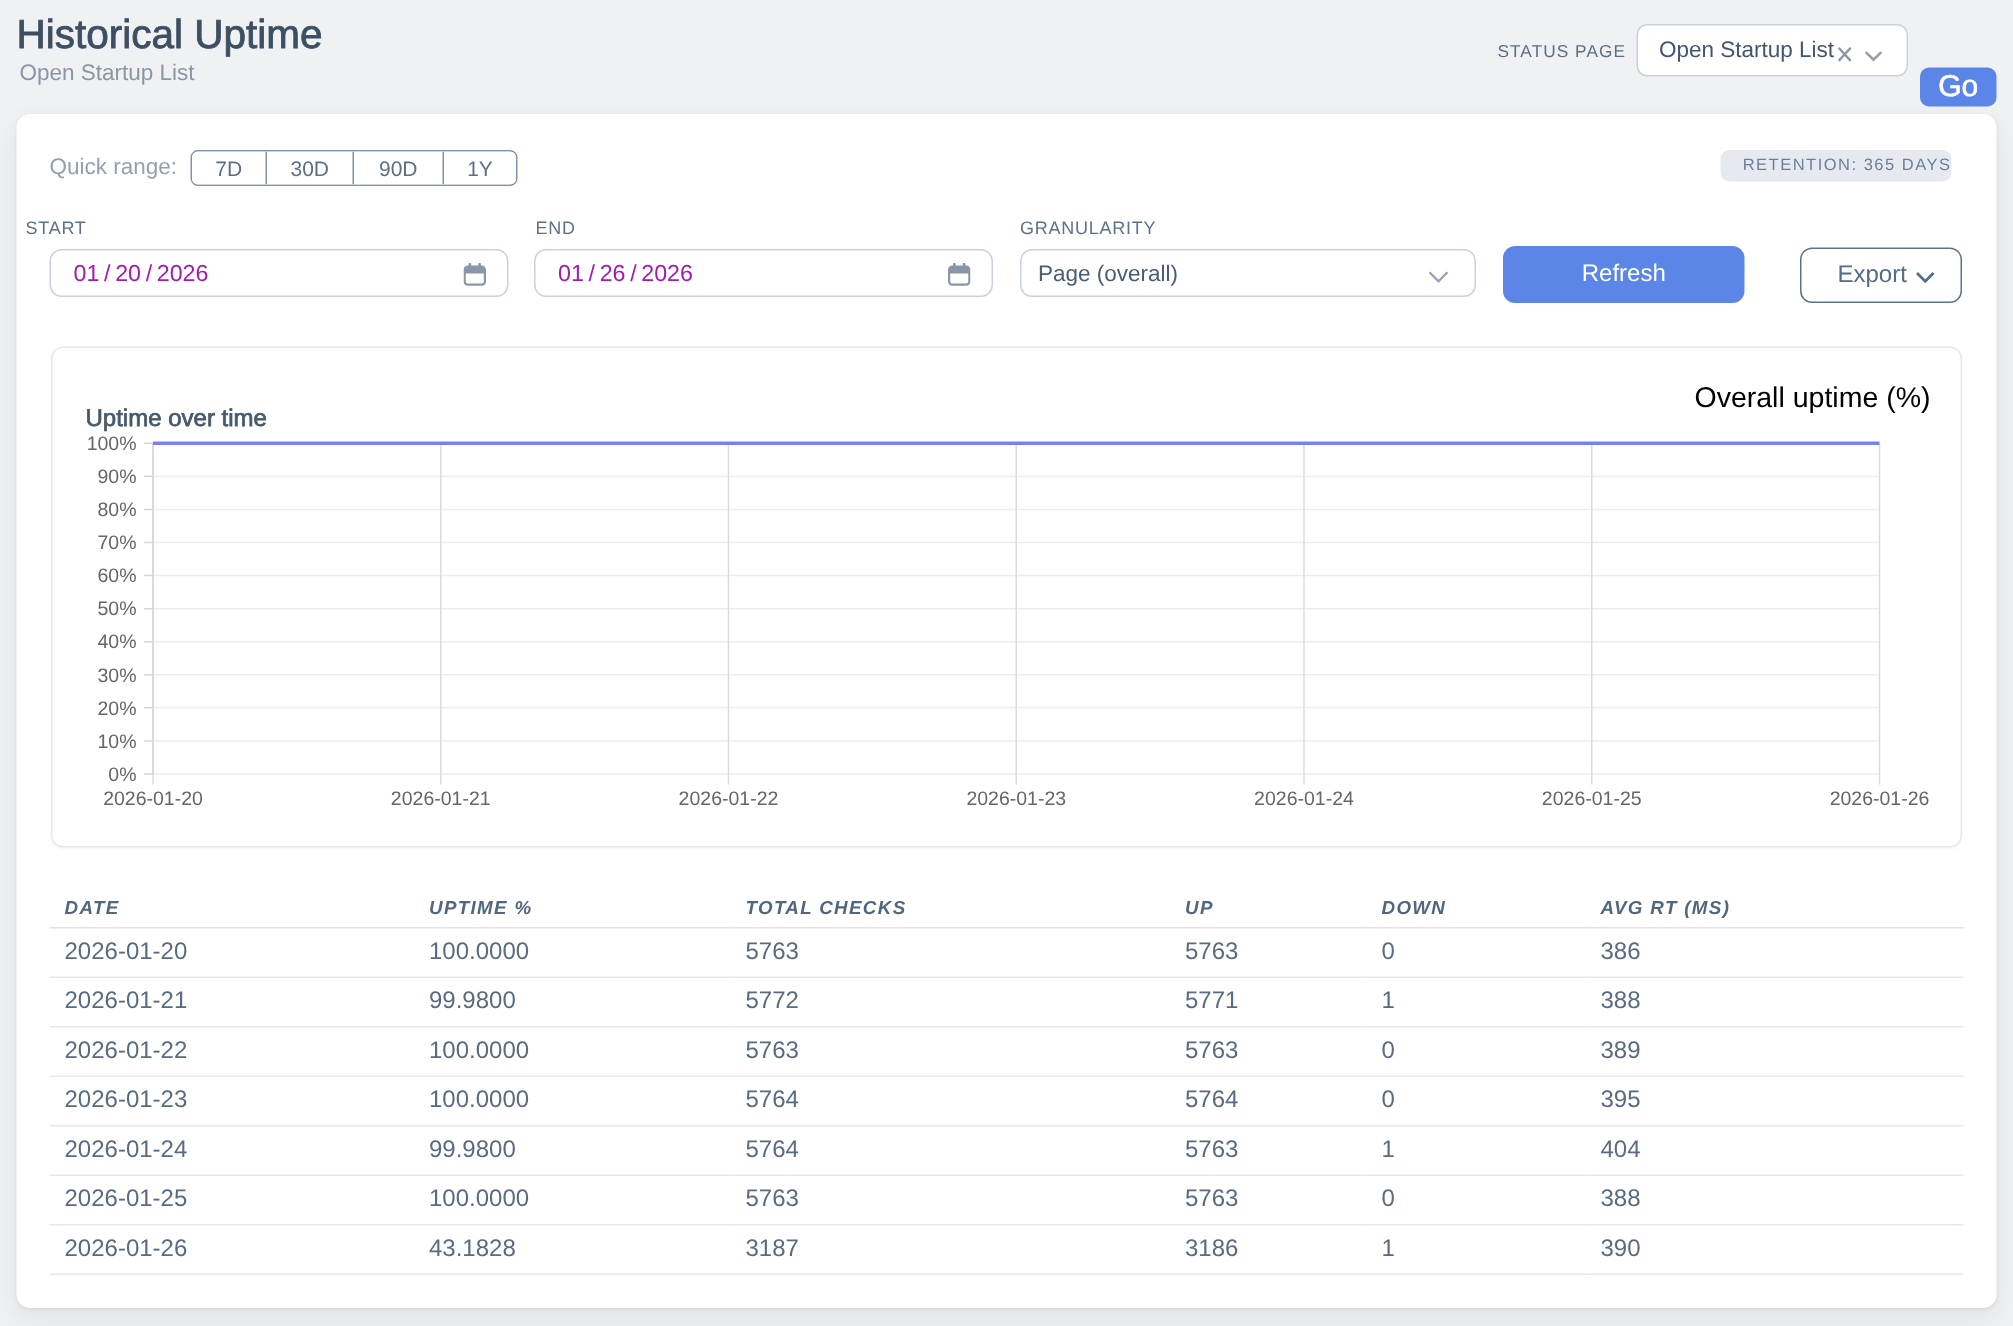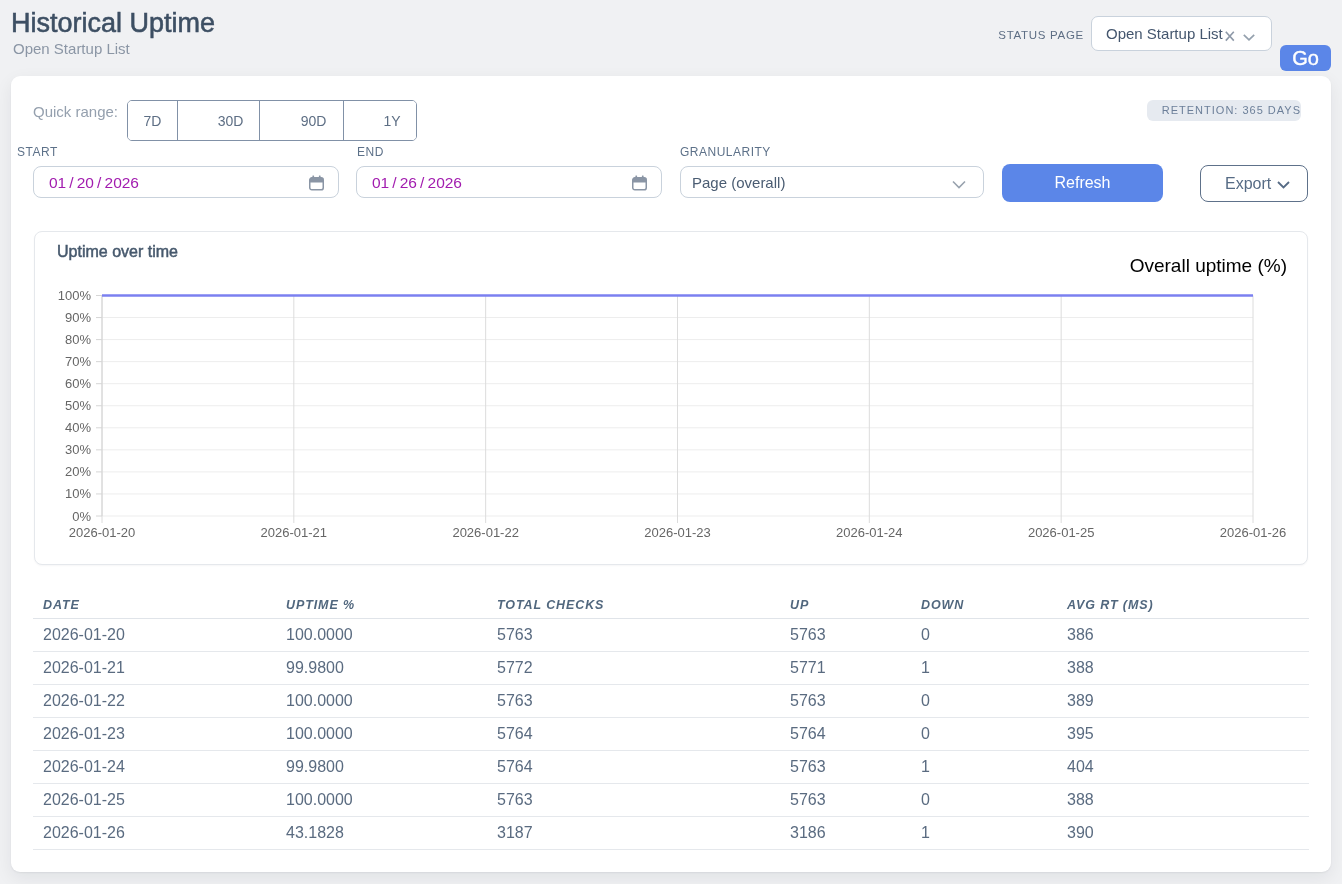--- a/index.html
+++ b/index.html
@@ -8,34 +8,34 @@
 
 .title { left:11px; top:8px; font-size:27px; font-weight:400; color:#3d4f63; -webkit-text-stroke:0.55px #3d4f63; }
 .subtitle { left:13px; top:40px; font-size:15px; color:#8b96a5; }
 .sp-label { right:258px; top:29px; font-size:11.5px; color:#5d6e84; letter-spacing:0.7px; white-space:nowrap; }
 .sp-select { left:1091px; top:16px; width:181px; height:35px; background:#fff; border:1px solid #c9d2dc; border-radius:7px; }
 .sp-text { left:14px; top:8px; font-size:15px; color:#44566e; }
 .go-btn { left:1280px; top:21px; width:51px; height:26px; background:#5b86e8; border-radius:6px; color:#fff; font-size:20px; text-align:center; line-height:26px;margin-top:24px; }
 
 .card { left:11px; top:76px; width:1320px; height:796px; background:#fff; border-radius:9px; box-shadow:0 1px 2px rgba(16,24,40,.06), 0 6px 18px rgba(16,24,40,.07); }
 .qr-label { left:33px; top:101px; font-size:15px; color:#95a0ae; line-height:22px; }
-.btn-group { left:127px; top:100px; height:41px; display:flex; border:1px solid #8191a7; border-radius:5px; overflow:hidden; background:#fff;gap:24px; }
+.btn-group { left:127px; top:100px; height:24px; display:flex; border:1px solid #8191a7; border-radius:5px; overflow:hidden; background:#fff; }
 .btn-group button { border:none; background:#fff; font-family:"Liberation Sans",sans-serif; font-size:14px; color:#5d6e84; border-right:1px solid #8191a7; padding:0; }
 .btn-group button:last-child { border-right:none; }
 .badge { left:1147px; top:100px; width:154px; height:21px; background:#e6eaf0; border-radius:6px; color:#6c7f99; font-size:11px; letter-spacing:1px; text-align:right; line-height:21px; }
 .f-label { top:145px; font-size:12px; color:#5d7189; letter-spacing:0.5px; }
 .f-input { top:166px; height:32px; background:#fff; border:1px solid #c9d2dc; border-radius:8px; font-size:15px; color:#42526b; }
 .date-text { left:15px; top:7px; font-size:15.5px; color:#a21caf; }
 .cal-icon { top:8px; }
 .gran-chev, .exp-chev, .sel-chev { stroke:#98a2ae; stroke-width:1.6; fill:none; }
 .refresh { left:1002px; top:164px; width:161px; height:38px; background:#5b86e8; border-radius:8px; color:#fff; font-size:16px; text-align:center; line-height:38px; }
 .export { left:1200px; top:165px; width:108px; height:37px; background:#fff; border:1px solid #5e718a; border-radius:8px; color:#566b85; font-size:16px;padding-left:44px; }
 
 .chart-card { left:34px; top:231px; width:1274px; height:334px; background:#fff; border:1px solid #e5e8ec; border-radius:8px; box-shadow:0 1px 2px rgba(16,24,40,.04); }
-.chart-title { left:22px; top:11px; font-size:16px; font-weight:400; color:#47596d; -webkit-text-stroke:0.5px #47596d; }
+.chart-title { left:22px; top:39px; font-size:16px; font-weight:400; color:#47596d; -webkit-text-stroke:0.5px #47596d; }
 .chart-right { right:20px; top:22.5px; font-size:19px; color:#000000; }
 
 .tablewrap { left:33px; top:590px; width:1276px; }
 table { border-collapse:collapse; width:1276px; table-layout:fixed; }
 th { font-size:12.5px; color:#51677e; letter-spacing:0.9px; text-align:left; font-weight:700; padding:8px 0 6px 10px; border-bottom:1px solid #e0e4e9; height:28px; box-sizing:border-box; vertical-align:middle;font-style:italic; }
 td { font-size:16px; color:#5a6b80; padding:0 0 0 10px; border-bottom:1px solid #e5e8ec; height:33px; box-sizing:border-box; vertical-align:middle; }
 </style>
 </head>
 <body>
 <div class="abs title">Historical Uptime</div>

